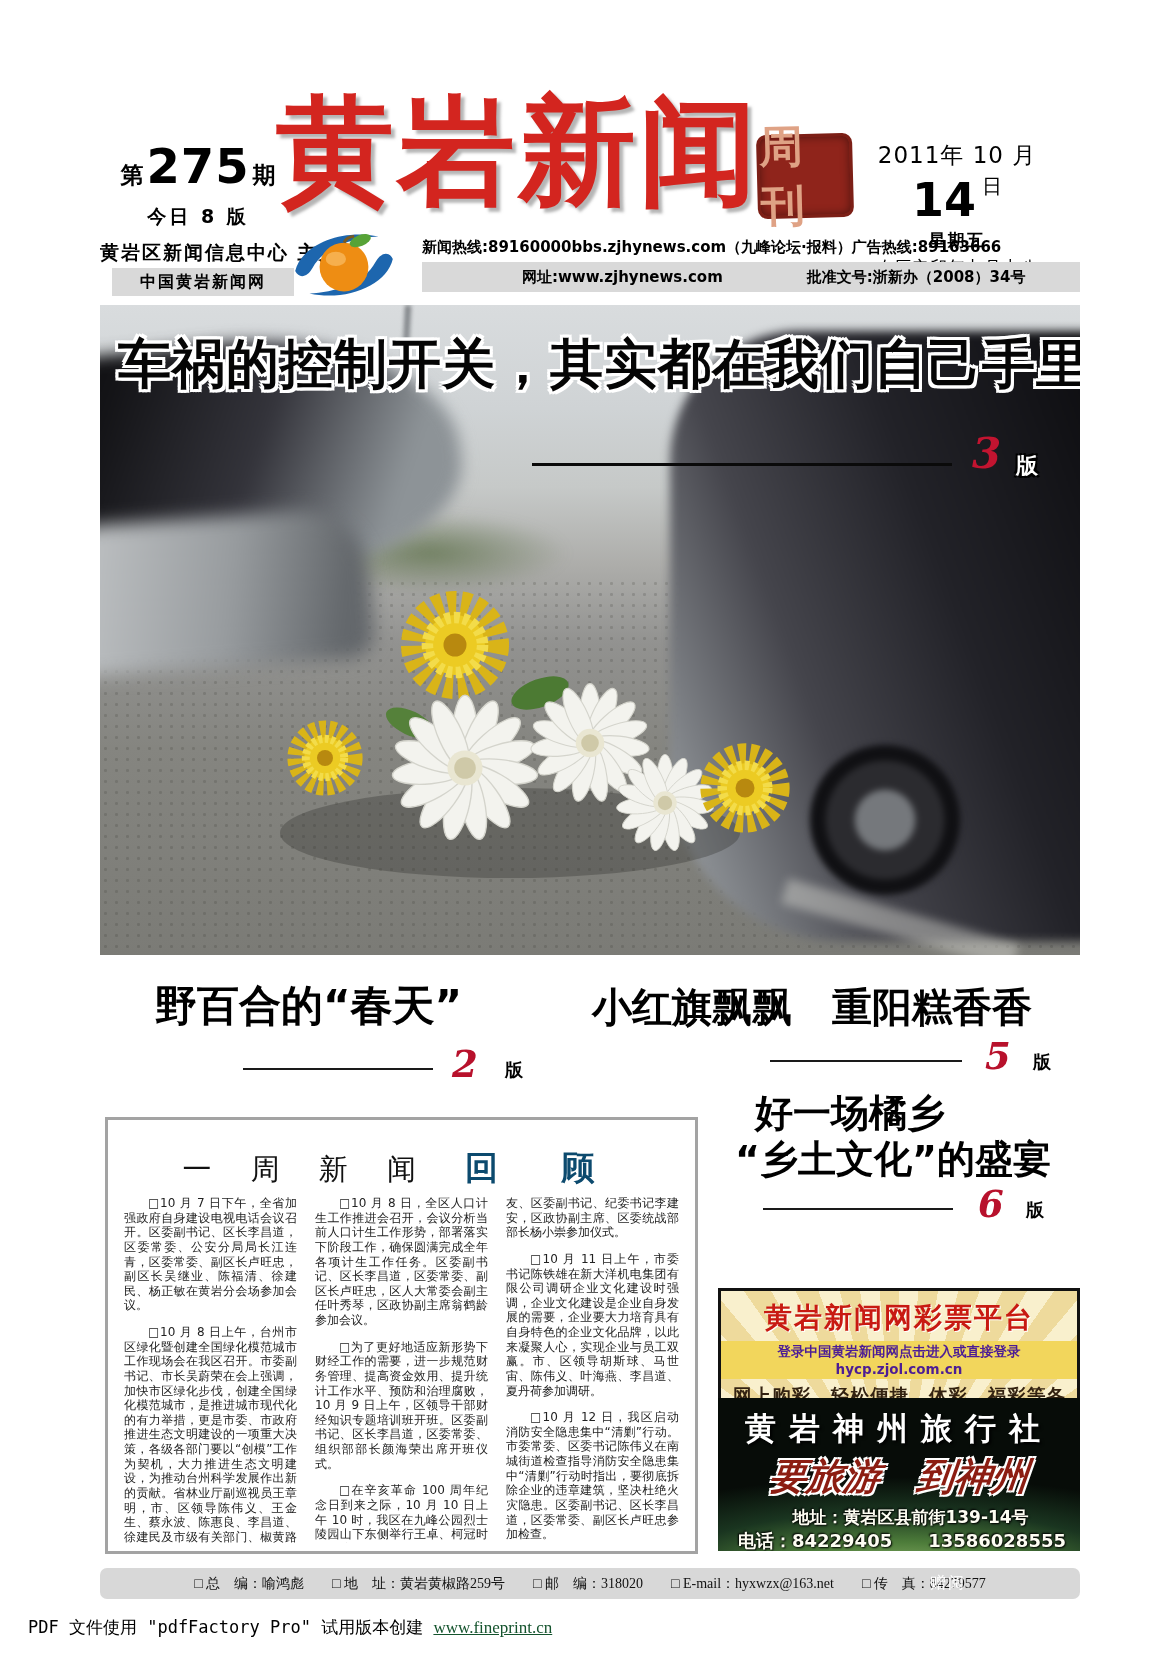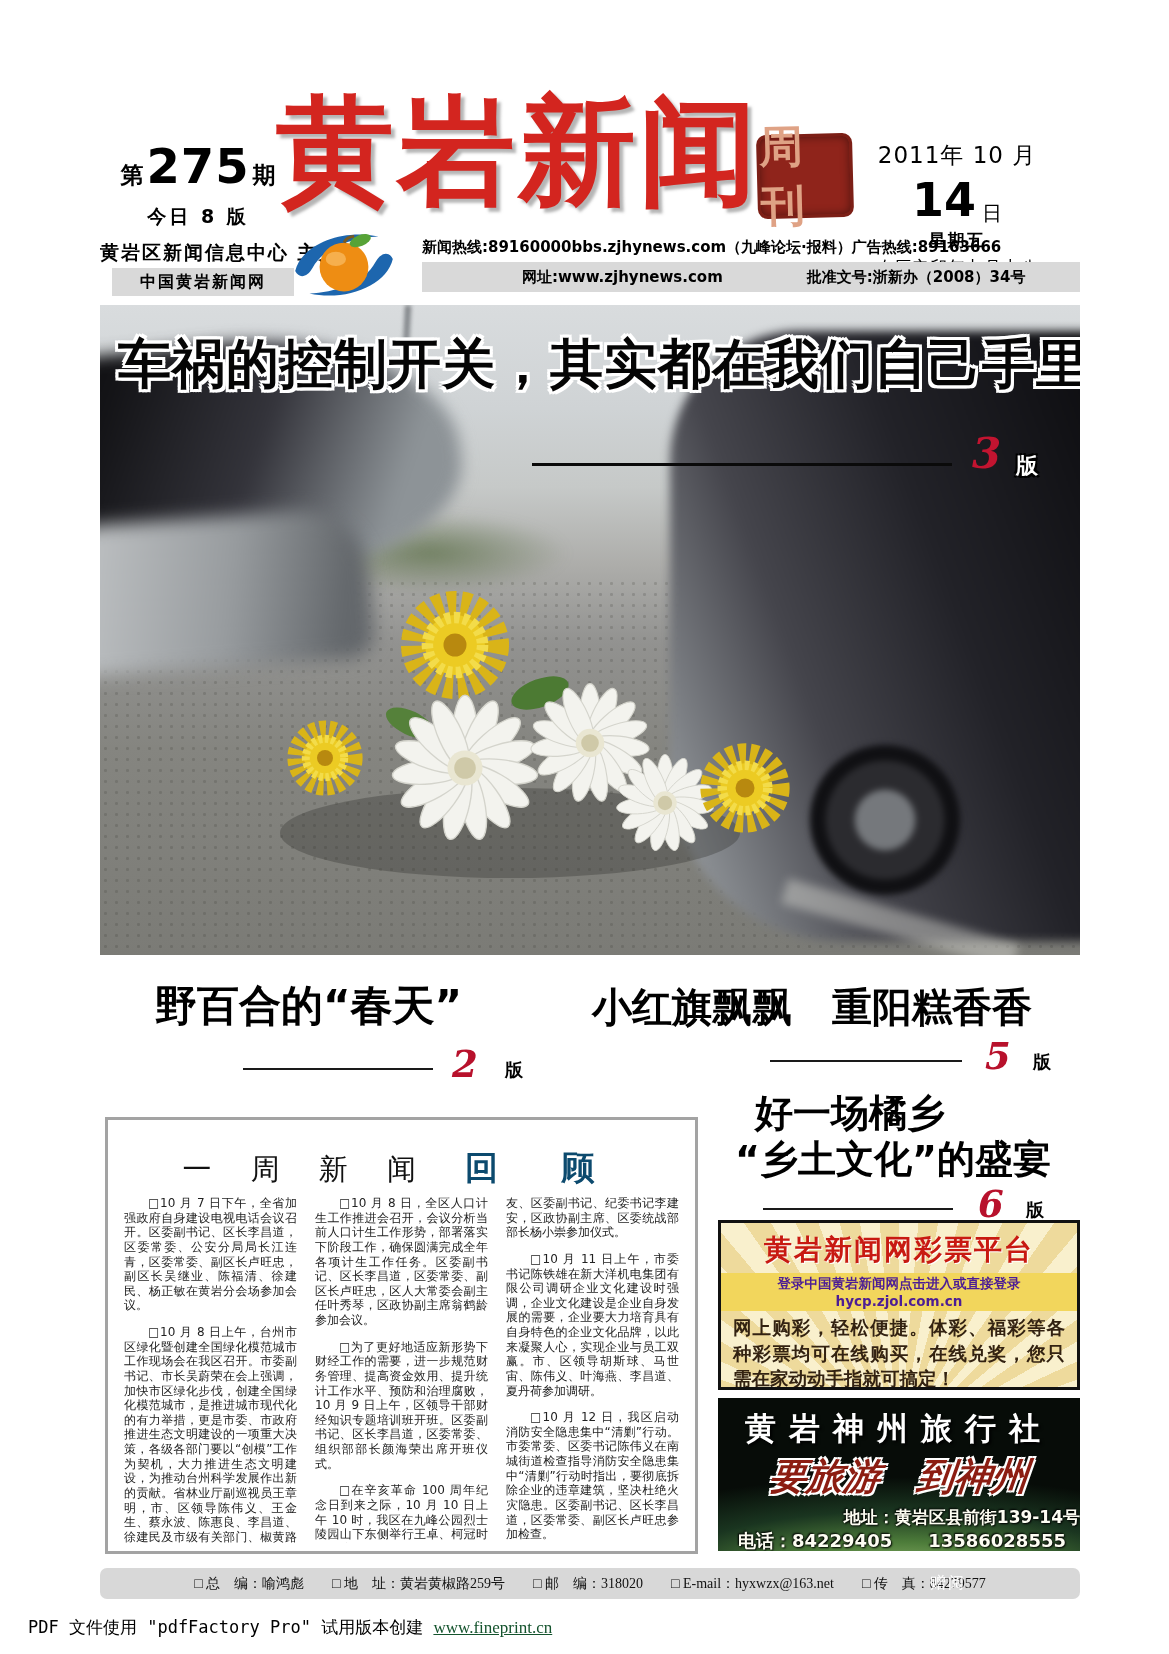--- a/index.html
+++ b/index.html
@@ -12,21 +12,21 @@
   .issue-prefix,.issue-suffix { font-size:23px; font-weight:bold; }
   .issue-number { font-size:48px; font-weight:900; letter-spacing:1px; }
   .pages-today { margin-top:10px; font-size:19px; font-weight:bold; letter-spacing:3px; }
 
   .masthead-title { position:absolute; left:276px; top:84px; font-size:118px; line-height:1.15; font-weight:900; color:#d3251f; letter-spacing:3px; text-shadow:4px 4px 3px rgba(120,120,120,.55); white-space:nowrap; }
   .seal { position:absolute; left:757px; top:134px; width:96px; height:84px; background:#8f241b; border-radius:10px; border:3px solid #7c1f16; display:flex; align-items:center; justify-content:center; transform:rotate(-1.5deg); box-shadow:inset 0 0 10px rgba(0,0,0,.45); }
   .seal span { font-family:"DejaVu Serif", serif; font-size:44px; font-weight:bold; color:#dfa285; letter-spacing:4px; }
 
   .date-block { position:absolute; left:862px; top:140px; width:190px; text-align:center; color:#000; }
   .date-line1 { font-size:23px; letter-spacing:1px; }
-  .date-day-row { display:flex; align-items:flex-end; justify-content:center; gap:6px; margin-top:2px; }
+  .date-day-row { display:flex; align-items:flex-start; justify-content:center; gap:6px; margin-top:2px; }
   .date-day { font-size:46px; font-weight:900; }
   .date-day-unit { font-size:20px; }
   .weekday { font-size:17px; margin-top:2px; letter-spacing:2px;font-weight:bold; }
   .lunar { font-size:17px; margin-top:4px; letter-spacing:1px; }
 
   .organizer { position:absolute; left:100px; top:240px; font-size:19px; font-weight:bold; letter-spacing:2px; }
   .site-box { position:absolute; left:112px; top:268px; width:182px; height:28px; background:#d9d9d9; display:flex; align-items:center; justify-content:center; font-size:16px; font-weight:bold; letter-spacing:2px; }
 
   .logo { position:absolute; left:283px; top:226px; width:122px; height:78px; }
 
@@ -78,32 +78,32 @@
   .review-box { position:absolute; left:105px; top:1117px; width:593px; height:437px; border:3px solid #a3a3a3; background:#fff; }
   .review-title { position:absolute; left:0; top:26px; width:100%; display:flex; justify-content:center; align-items:baseline; gap:34px; }
   .review-title-main { font-family:"DejaVu Serif",serif; font-size:29px; letter-spacing:15px; color:#111; }
   .review-title-accent { font-family:"DejaVu Serif",serif; font-size:33px; font-weight:bold; letter-spacing:26px; color:#0c4a6e; }
   .review-cols { position:absolute; left:16px; top:76px; right:16px; bottom:8px; display:flex; gap:18px; overflow:hidden; }
   .review-col { flex:1; overflow:hidden; }
   .review-col p { font-size:12px; line-height:1.22; text-align:justify; text-indent:2em; margin-bottom:12px; color:#222; }
   .review-col p.no-indent { text-indent:0; }
 
   
-  .ad-lottery { position:absolute; left:718px; top:1220px; width:362px; height:170px; border:3px solid #111; overflow:hidden;
+  .ad-lottery { position:absolute; left:718px; top:1288px; width:362px; height:170px; border:3px solid #111; overflow:hidden;
            background:repeating-conic-gradient(from 0deg at 50% 135%, #f9f0cd 0deg 5deg, #eeda9c 5deg 10deg); }
   .lottery-title { margin-top:8px; text-align:center; font-size:28px; font-weight:900; letter-spacing:2px; color:#c81a12; text-shadow:1px 1px 0 #fff; }
   .lottery-subtitle { margin-top:4px; background:#f2d65c; text-align:center; font-size:13.5px; font-weight:bold; color:#4c1d95; padding:2px 8px; }
   .lottery-body { margin:4px 12px 0; font-size:18.5px; font-weight:bold; line-height:1.38; color:#332211; text-align:justify; font-family:"DejaVu Serif",serif; }
 
   .ad-travel { position:absolute; left:718px; top:1398px; width:362px; height:153px; overflow:hidden; text-align:center;
            background:radial-gradient(130% 85% at 50% 118%, #9cbf75 0%, #4d7c3a 28%, #1a3520 52%, #070c08 78%), #000; }
   .travel-title { margin-top:10px; font-size:31px; font-weight:900; letter-spacing:13px; color:#fff; text-shadow:2px 2px 3px #000; white-space:nowrap; }
   .travel-slogan { margin-top:2px; font-family:"DejaVu Serif",serif; font-style:italic; font-weight:bold; font-size:37px; color:#8c1d12; transform:skewX(-6deg); white-space:nowrap;
            text-shadow:-2px -2px 0 #fff,2px -2px 0 #fff,-2px 2px 0 #fff,2px 2px 0 #fff; }
-  .travel-address { margin-top:4px; text-align:right; padding-left:23px; font-size:17px; font-weight:bold; color:#fdfdf2; text-shadow:1px 1px 2px #000,-1px -1px 2px #000; }
+  .travel-address { margin-top:4px; text-align:center; padding-left:23px; font-size:17px; font-weight:bold; color:#fdfdf2; text-shadow:1px 1px 2px #000,-1px -1px 2px #000; }
   .travel-phone { text-align:left; padding-left:20px; font-size:18px; font-weight:bold; color:#fdfdf2; text-shadow:1px 1px 2px #000,-1px -1px 2px #000; }
 
   
   .footer-bar { position:absolute; left:100px; top:1568px; width:980px; height:31px; background:#d8d8d8; display:flex; align-items:center; justify-content:center; gap:28px; font-family:"Liberation Serif",serif; font-size:14px; color:#111; white-space:nowrap;border-radius:7px; }
   .footer-watermark { position:absolute; left:930px; top:1573px; font-size:16px; color:#fff; letter-spacing:2px; }
   .pdf-note { position:absolute; left:28px; top:1616px; font-family:"DejaVu Sans Mono",monospace; font-size:17px; color:#000; }
   .pdf-note a { color:#14532d; text-decoration:underline;font-family:Liberation Serif, serif; }
 </style>
 </head>
 <body>

